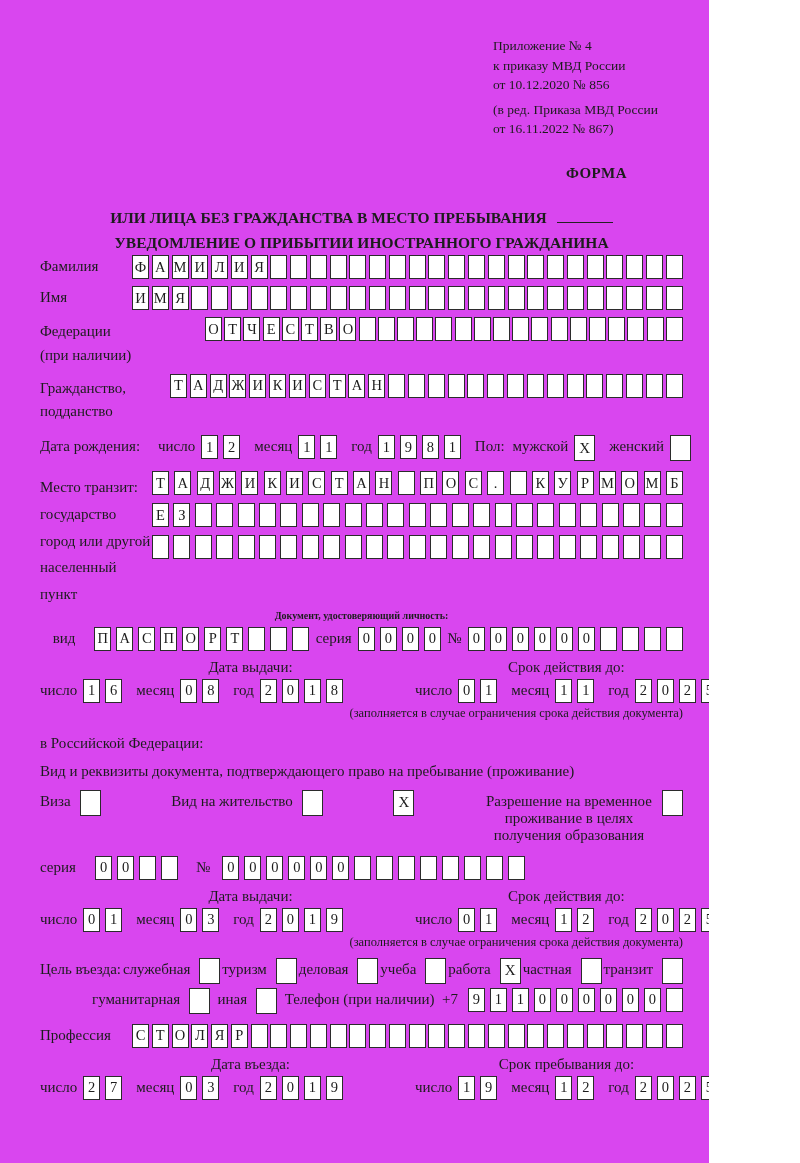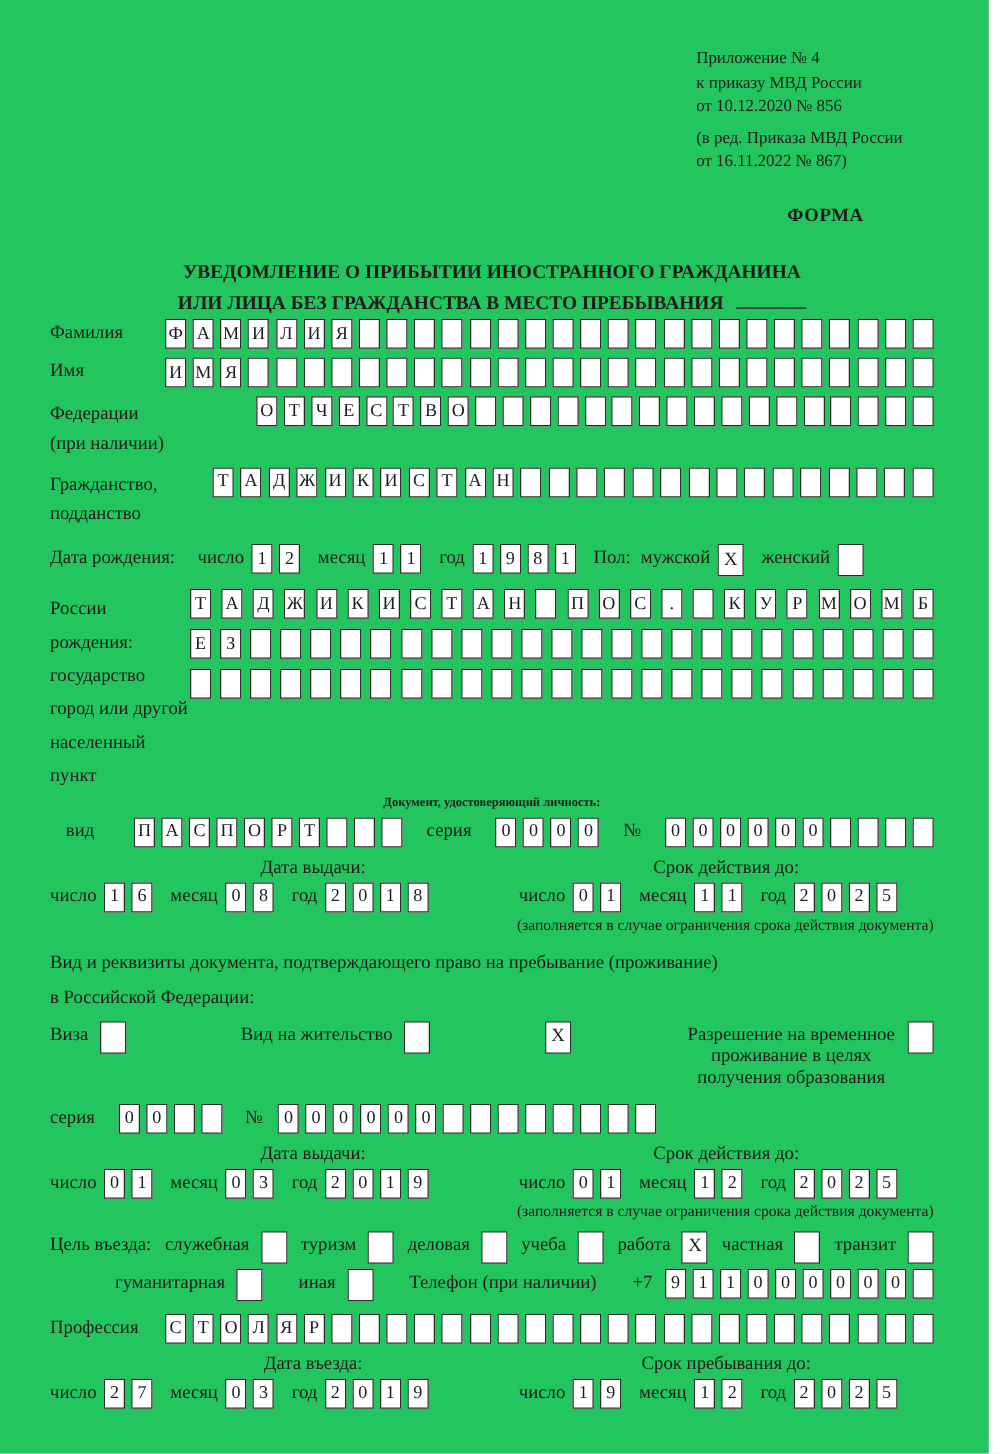--- a/index.html
+++ b/index.html
@@ -1,18 +1,18 @@
 <!DOCTYPE html>
 <html><head>
 <meta charset="utf-8">
 <style>
   html,body{margin:0;padding:0;background:#fff;}
-  .page{width:791px;height:1163px;box-sizing:border-box;background:#22c55e;color:#1c1c1c;
+  .page{width:709px;height:1163px;box-sizing:border-box;background:#d946ef;color:#1c1c1c;
         font-family:"Liberation Serif","DejaVu Serif",serif;font-size:15px;
-        padding:36px 44px 16px 40px;overflow:hidden;position:relative;}
+        padding:36px 26px 16px 40px;overflow:hidden;position:relative;}
   .annex{width:190px;margin-left:auto;font-size:13.5px;line-height:1.45;}
   .annex .amend{margin-top:5px;}
   .forma{text-align:right;font-weight:bold;font-size:15px;margin:26px 56px 0 0;letter-spacing:.5px;}
   .title{margin-top:24px;text-align:center;font-weight:bold;font-size:15.5px;line-height:1.6;}
   .blank-line{display:inline-block;width:56px;border-bottom:1.6px solid #222;height:13px;margin-left:10px;}
   .sec1{margin-top:24px;margin-bottom:18px;text-align:center;font-weight:bold;font-size:14.6px;}
   .frow{display:flex;align-items:flex-start;margin-bottom:7px;}
   .lbl{flex:0 0 auto;padding-top:3px;}
   .lbl2{line-height:1.55;}
   .w92{flex-basis:92px;} .w165{flex-basis:165px;} .w130{flex-basis:130px;}
@@ -54,24 +54,24 @@
     <div>от 10.12.2020 № 856</div>
     <div class="amend">
       <div>(в ред. Приказа МВД России</div>
       <div>от 16.11.2022 № 867)</div>
     </div>
   </div>
 
   <div class="forma">ФОРМА</div>
 
   <div class="title">
-    <div>УВЕДОМЛЕНИЕ О ПРИБЫТИИ ИНОСТРАННОГО ГРАЖДАНИНА</div>
     <div>
       <span>ИЛИ ЛИЦА БЕЗ ГРАЖДАНСТВА В МЕСТО ПРЕБЫВАНИЯ</span><span class="blank-line"></span>
     </div>
+    <div>УВЕДОМЛЕНИЕ О ПРИБЫТИИ ИНОСТРАННОГО ГРАЖДАНИНА</div>
   </div>
 
 
   <div class="frow">
     <span class="lbl w92">Фамилия</span>
     <span class="run">
         <span class="box">Ф</span>
         <span class="box">А</span>
         <span class="box">М</span>
         <span class="box">И</span>
@@ -226,21 +226,21 @@
       </span>
     <span class="dlbl">Пол:</span>
     <span class="dlbl" style="margin-left:2px;">мужской</span>
     <span class="cb">X</span>
     <span class="dlbl">женский</span>
     <span class="cb"></span>
   </div>
 
   <div class="frow" style="margin-bottom:2px;">
     <span class="lbl w112 lbl2" style="line-height:1.78;">
-      <span>России рождения:</span><br>
+      <span>Место транзит:</span><br>
       <span>государство</span><br>
       <span>город или другой</span><br>
       <span>населенный пункт</span>
     </span>
     <span class="stack">
       <span class="run">
           <span class="box">Т</span>
           <span class="box">А</span>
           <span class="box">Д</span>
           <span class="box">Ж</span>
@@ -402,22 +402,22 @@
             <span class="box">0</span>
             <span class="box">2</span>
             <span class="box">5</span>
           </span>
       </div>
     </div>
   </div>
   <div class="note">(заполняется в случае ограничения срока действия документа)</div>
 
   <div class="intro">
+    <div>в Российской Федерации:</div>
     <div>Вид и реквизиты документа, подтверждающего право на пребывание (проживание)</div>
-    <div>в Российской Федерации:</div>
   </div>
 
   <div class="optrow">
     <span class="opt">
       <span class="optlbl">Виза</span>
       <span class="cb"></span>
     </span>
     <span class="opt">
       <span class="optlbl">Вид на жительство</span>
       <span class="cb"></span>

